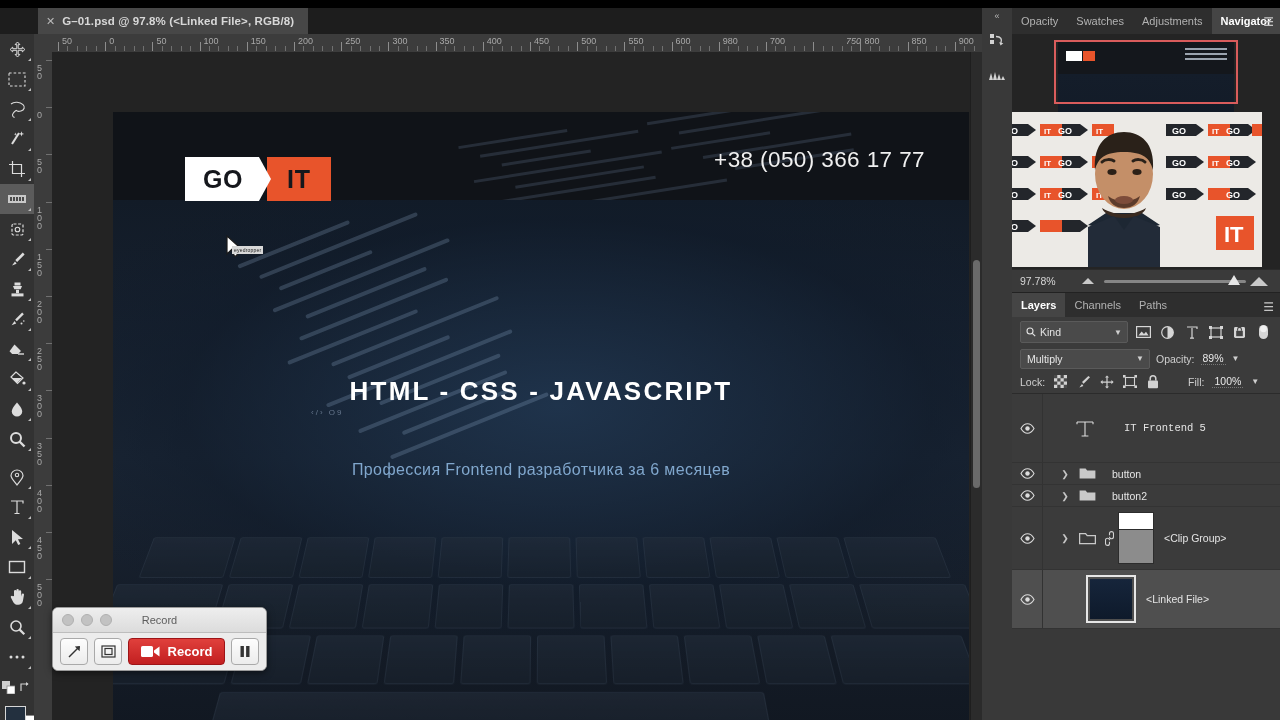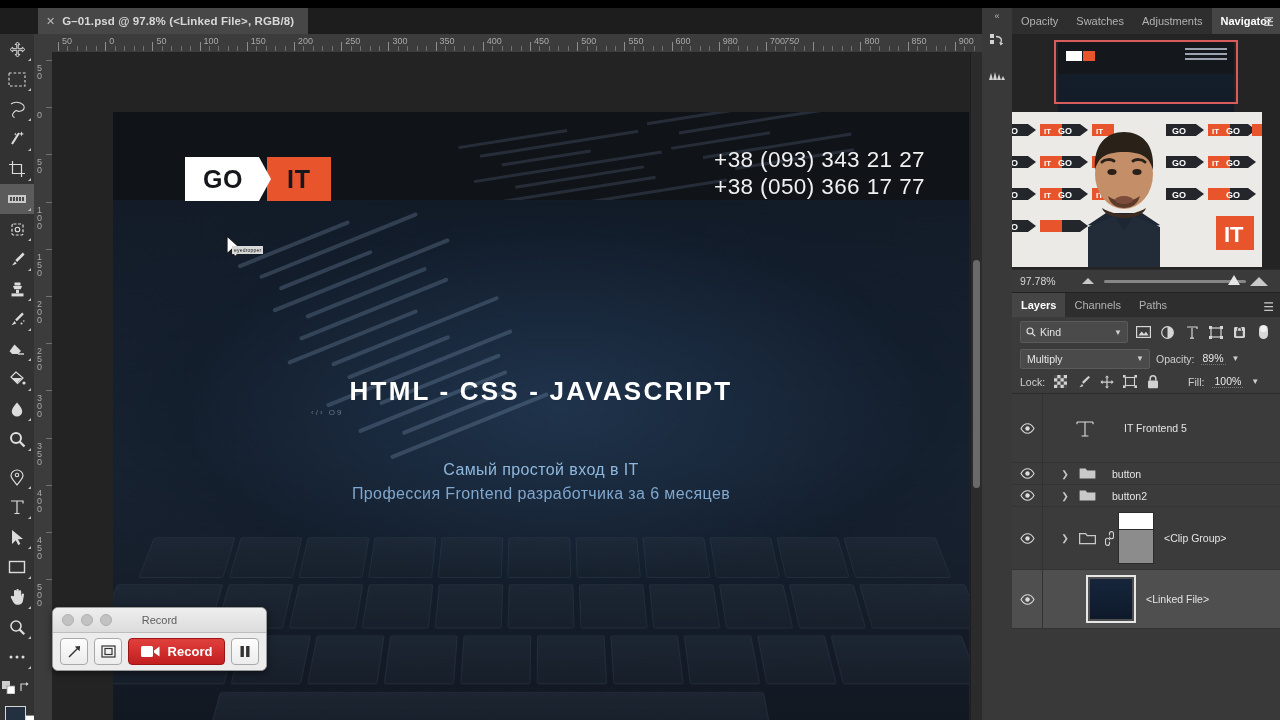--- a/index.html
+++ b/index.html
@@ -445,21 +445,21 @@
       <span class="rh-tick" style="left: 703.68px;"></span>
       <span class="rh-tick" style="left: 713.12px;"></span>
       <span class="rh-tick" style="left: 722.56px;"></span>
       <span class="rh-tickm" style="left: 732px;"></span>
       <span class="rh-lab" style="left: 736px;">700</span>
       <span class="rh-tick" style="left: 741.44px;"></span>
       <span class="rh-tick" style="left: 750.88px;"></span>
       <span class="rh-tick" style="left: 760.32px;"></span>
       <span class="rh-tick" style="left: 769.76px;"></span>
       <span class="rh-tickm" style="left: 779.2px;"></span>
-      <span class="rh-lab" style="left: 750px; font-style: italic;">750</span>
+      <span class="rh-lab" style="left: 812px; font-style: italic;">750</span>
       <span class="rh-tick" style="left: 788.64px;"></span>
       <span class="rh-tick" style="left: 798.08px;"></span>
       <span class="rh-tick" style="left: 807.52px;"></span>
       <span class="rh-tick" style="left: 816.96px;"></span>
       <span class="rh-tickm" style="left: 826.4px;"></span>
       <span class="rh-lab" style="left: 830.4px;">800</span>
       <span class="rh-tick" style="left: 835.84px;"></span>
       <span class="rh-tick" style="left: 845.28px;"></span>
       <span class="rh-tick" style="left: 854.72px;"></span>
       <span class="rh-tick" style="left: 864.16px;"></span>
@@ -574,36 +574,34 @@
           <span class="k" style="left:464px;top:134px;width:66px;height:52px;"></span>
           <span class="k" style="left:538px;top:134px;width:66px;height:52px;"></span>
           <span class="k" style="left:612px;top:134px;width:66px;height:52px;"></span>
           <span class="k" style="left:686px;top:134px;width:66px;height:52px;"></span>
           <span class="k" style="left:760px;top:134px;width:130px;height:52px;"></span>
           <span class="k" style="left:160px;top:196px;width:520px;height:52px;"></span>
         </div>
 
         <div class="h2">HTML - CSS - JAVASCRIPT</div>
         <div class="sub">
-          <div>Самый простой вход в IT</div>
           <div class="l2">Профессия Frontend разработчика за 6 месяцев</div>
         </div>
 
         <div class="micro">‹/› O9</div>
 
 
       </div>
 
       <div class="logo">
         <span class="logo-go">GO</span>
         <span class="logo-it">IT</span>
       </div>
 
       <div class="phones">
-        <div>+38 (093) 343 21 27</div>
         <div>+38 (050) 366 17 77</div>
       </div>
     </div>
 
     <svg class="cursor" viewBox="0 0 22 26">
       <path d="M3 1 3 19 7.6 14.6 10.6 21.4 13.4 20.2 10.4 13.6 16.6 13.2z" fill="#fff" stroke="#1b1b1b" stroke-width="1.2"></path>
     </svg>
     <div class="cursor-lbl">eyedropper</div>
 
     <div class="vscroll">
@@ -894,21 +892,21 @@
             <path d="M3.2 5.6V3.6a2.8 2.8 0 0 1 5.6 0v2" fill="none" stroke="#d2d2d2" stroke-width="1.5"></path>
           </svg>
       </span>
       <span class="lbl" style="margin-left:20px;">Fill:</span>
       <span class="valbox">100%</span>
       <span class="lbl" style="font-size:8px;">▼</span>
     </div>
 
     <div class="layers">
 
-      <div class="lay" style="height:68px;">
+      <div class="lay" style="height:68px;font-family:Liberation Mono, monospace;">
         <span class="rowdiv"></span>
         <span class="eye">
           <svg width="15" height="11" viewBox="0 0 15 11">
               <path d="M7.5 .8C3.6.8 1 5.5 1 5.5s2.6 4.7 6.5 4.7S14 5.5 14 5.5 11.4.8 7.5.8z" fill="none" stroke="#dcdcdc" stroke-width="1.1"></path>
               <circle cx="7.5" cy="5.5" r="2.2" fill="#dcdcdc"></circle>
             </svg>
         </span>
         <span class="arw"></span>
         <span class="thumb" style="width:58px;">
           <svg width="18" height="19" viewBox="0 0 18 19">

